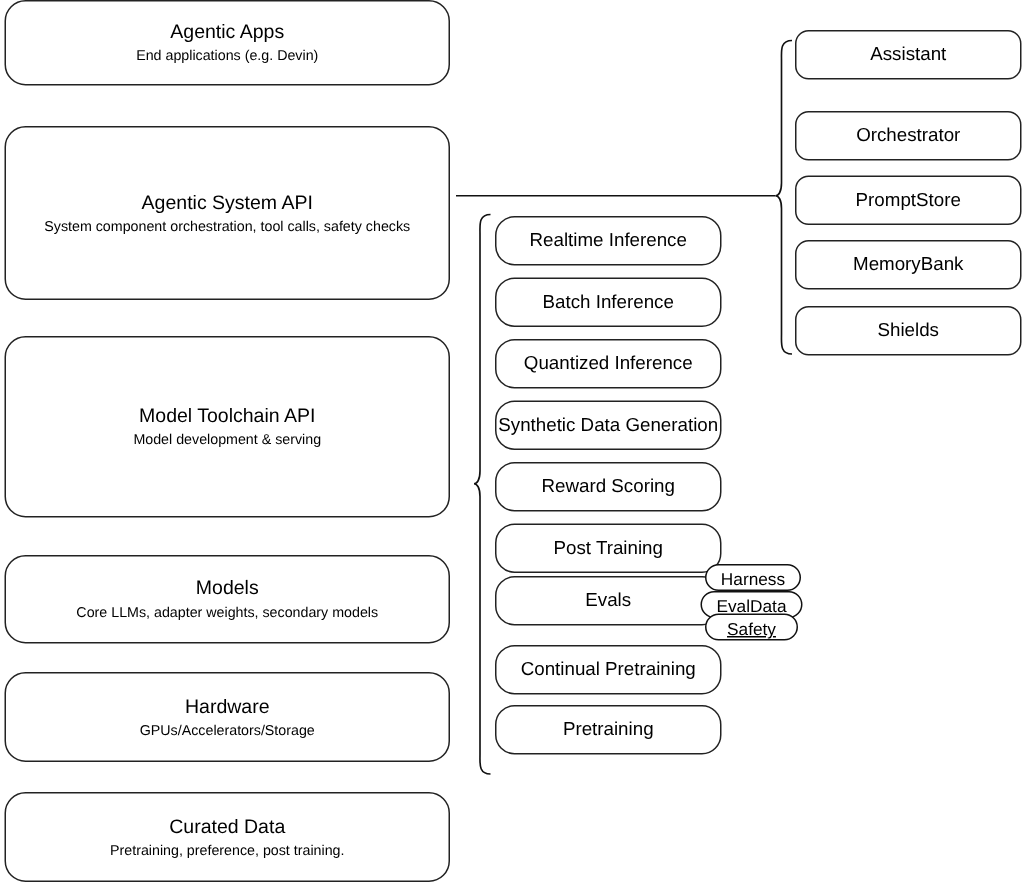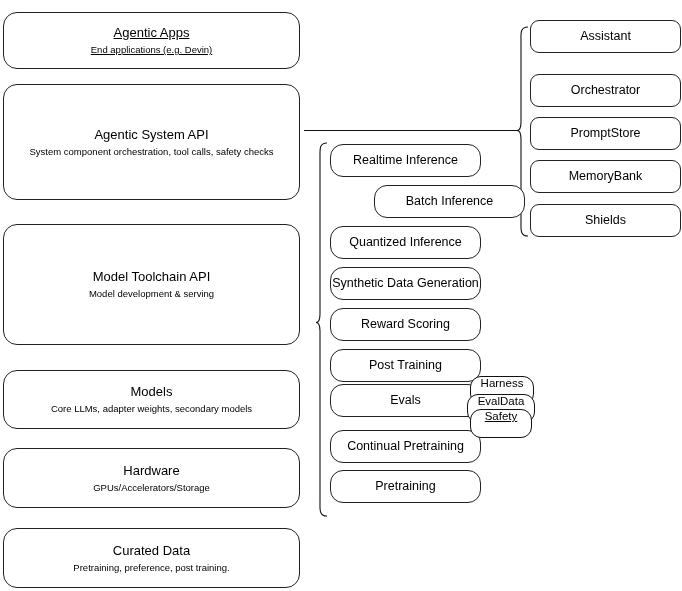--- a/index.html
+++ b/index.html
@@ -63,23 +63,23 @@
   .mid-pill { left: 330px; width: 151px; border-radius: 13px; }
   .right-pill { left: 530px; width: 151px; }
 
   
   .badge {
     position: absolute;
     box-sizing: border-box;
     background: #ffffff;
     border: 1px solid #111111;
     border-radius: 11px;
-    height: 29px;
+    height: 18px;
     display: flex;
-    align-items: flex-start;
+    align-items: flex-end;
     justify-content: center;
     font-size: 11.5px;
     line-height: 12px;
     color: #000000;
     white-space: nowrap;
     z-index: 5;
   }
 
   
   .svg-layer {
@@ -115,21 +115,21 @@
 
     <path d="M 327 143
              C 319 143, 320 150, 320 156
              L 320 314
              C 320 320, 318 322.5, 316 322.5
              C 318 322.5, 320 325, 320 331
              L 320 503
              C 320 509, 319 516, 327 516"></path>
   </svg>
 
-  <div class="node layer" style="top:12px; height:57px;text-decoration:underline;">
+  <div class="node layer" style="top:0; height:57px;">
     <div class="title">Agentic Apps</div>
     <div class="subtitle">End applications (e.g. Devin)</div>
   </div>
 
   <div class="node layer" style="top:84px; height:116px;">
     <div class="title">Agentic System API</div>
     <div class="subtitle">System component orchestration, tool calls, safety checks</div>
   </div>
 
   <div class="node layer" style="top:224px; height:121px;">
@@ -148,21 +148,21 @@
   </div>
 
   <div class="node layer" style="top:528px; height:60px;">
     <div class="title">Curated Data</div>
     <div class="subtitle">Pretraining, preference, post training.</div>
   </div>
 
   <div class="node pill mid-pill" style="top:144px;">
     <div class="title">Realtime Inference</div>
   </div>
-  <div class="node pill mid-pill" style="top:185px;margin-left:44px;">
+  <div class="node pill mid-pill" style="top:185px;">
     <div class="title">Batch Inference</div>
   </div>
   <div class="node pill mid-pill" style="top:226px;">
     <div class="title">Quantized Inference</div>
   </div>
   <div class="node pill mid-pill" style="top:267px;">
     <div class="title">Synthetic Data Generation</div>
   </div>
   <div class="node pill mid-pill" style="top:308px;">
     <div class="title">Reward Scoring</div>

